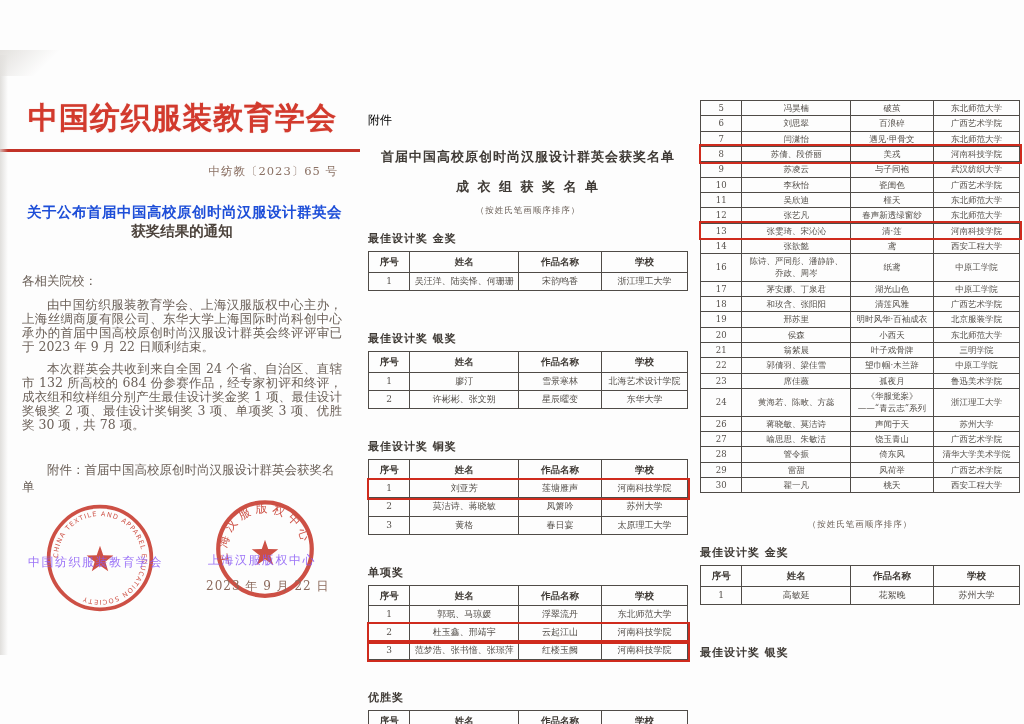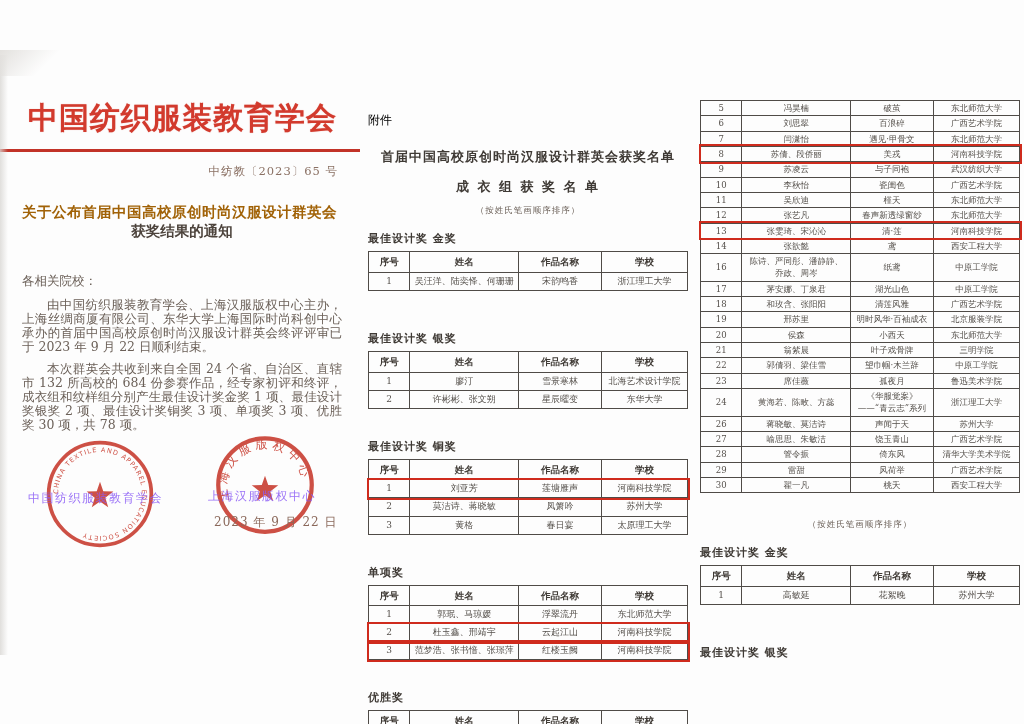--- a/index.html
+++ b/index.html
@@ -27,36 +27,36 @@
   .org-title{
     display:flex; justify-content:space-between;
     margin-top:38px; padding:0 6px;
     color:#d23a2d; font-weight:bold; font-size:30px;
     font-family:"DejaVu Sans","Liberation Sans",sans-serif;
     text-shadow:0 0 1px rgba(210,58,45,.4);
     white-space:nowrap;
   }
   .red-rule{ height:3px; background:#c23328; margin:10px -22px 0 -22px; }
   .doc-number{ text-align:right; color:#8a7063; font-size:11.5px; margin:12px 4px 0 0; letter-spacing:1px;}
-  .notice-title{ text-align:left; font-weight:bold; color:#a16207; font-size:14.5px; margin-top:24px; letter-spacing:.5px;}
+  .notice-title{ text-align:right; font-weight:bold; color:#1d4ed8; font-size:14.5px; margin-top:24px; letter-spacing:.5px;}
   .notice-title2{ text-align:center; font-weight:bold; color:#4c433c; font-size:14.5px; }
   .salutation{ font-size:12.5px; color:#6b6058; margin-top:32px; }
   .body-para{ font-size:12.5px; color:#6b6058; line-height:14px; text-align:justify; text-indent:2em; margin-top:8px;}
   .attachment-line{ font-size:12.5px; color:#6b6058; margin-top:30px; text-indent:2em;}
   .stamp-area{ position:relative; height:120px; margin-top:6px; }
   .stamp{ position:absolute; opacity:.88; }
   .stamp-left{ left:22px; top:0; width:112px; height:112px; }
   .stamp-right{ left:192px; top:-4px; width:102px; height:102px; }
   .stamp-overlap{
     position:absolute; font-size:12px; letter-spacing:1.5px; color:#8b5cf6;
     white-space:nowrap; opacity:.85;
   }
   .overlap-left{ left:6px; top:52px; }
   .overlap-right{ left:186px; top:50px; }
-  .stamp-date{ position:absolute; left:192px; top:76px; font-size:12px; color:#8a685a; letter-spacing:1px; white-space:nowrap;}
+  .stamp-date{ position:absolute; left:184px; top:76px; font-size:12px; color:#8a685a; letter-spacing:1px; white-space:nowrap;}
 
   
   .page2 { left:360px; width:334px; padding:112px 6px 0 8px; }
   .page3 { left:694px; width:330px; padding:100px 4px 0 6px; }
   .attach-label{ font-size:12px; color:#000000; }
   .main-title{ text-align:center; font-weight:bold; font-size:13px; color:#3f3a35; margin-top:19px; letter-spacing:1px;}
   .group-title{ text-align:center; font-weight:bold; font-size:13px; color:#3f3a35; margin-top:12px; letter-spacing:2px;}
   .sort-note{ text-align:center; font-size:8.5px; color:#6b6058; margin-top:9px; letter-spacing:1px;}
   .section-label{ font-size:11px; font-weight:bold; color:#3f3a35; margin:14px 0 5px 0; letter-spacing:1px;}
   table{ width:100%; border-collapse:collapse; table-layout:fixed; }
@@ -91,20 +91,21 @@
         <span>学</span>
         <span>会</span>
       </div>
     <div class="red-rule"></div>
     <div class="doc-number">中纺教〔2023〕65 号</div>
     <div class="notice-title">关于公布首届中国高校原创时尚汉服设计群英会</div>
     <div class="notice-title2">获奖结果的通知</div>
     <div class="salutation">各相关院校：</div>
     <p class="body-para">由中国纺织服装教育学会、上海汉服版权中心主办，上海丝绸商厦有限公司、东华大学上海国际时尚科创中心承办的首届中国高校原创时尚汉服设计群英会终评评审已于 2023 年 9 月 22 日顺利结束。</p>
     <p class="body-para">本次群英会共收到来自全国 24 个省、自治区、直辖市 132 所高校的 684 份参赛作品，经专家初评和终评，成衣组和纹样组分别产生最佳设计奖金奖 1 项、最佳设计奖银奖 2 项、最佳设计奖铜奖 3 项、单项奖 3 项、优胜奖 30 项，共 78 项。</p>
+    <div class="attachment-line">附件：首届中国高校原创时尚汉服设计群英会获奖名单</div>
 
     <div class="stamp-area">
       <svg class="stamp stamp-left" viewBox="0 0 120 120">
         <circle cx="60" cy="60" r="55" fill="none" stroke="#c7392c" stroke-width="4"></circle>
         <defs>
             <path id="arcL" d="M 60,60 m -45,0 a 45,45 0 1,1 90,0 a 45,45 0 1,1 -90,0"></path>
           </defs>
         <text font-size="7" fill="#c7392c" letter-spacing="1.2" font-family="DejaVu Sans, sans-serif">
           <textPath href="#arcL">CHINA TEXTILE AND APPAREL EDUCATION SOCIETY</textPath>
         </text>

